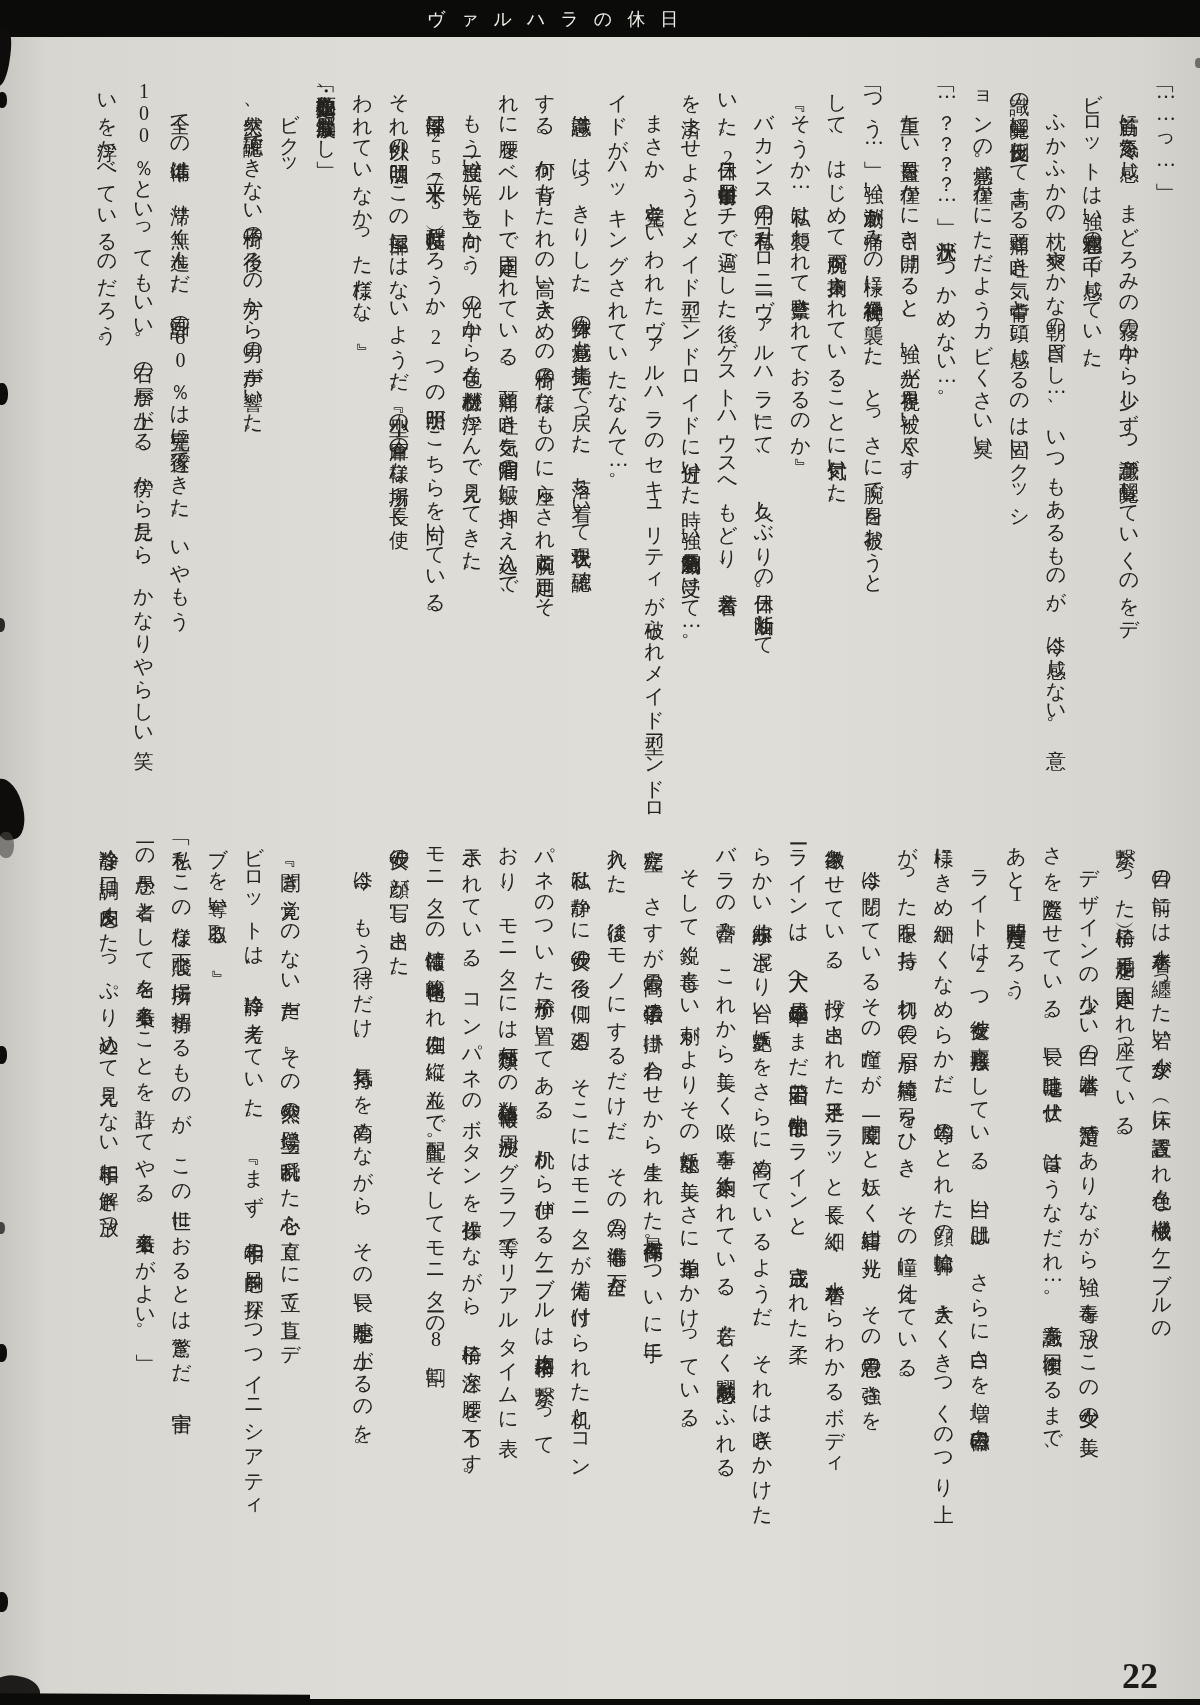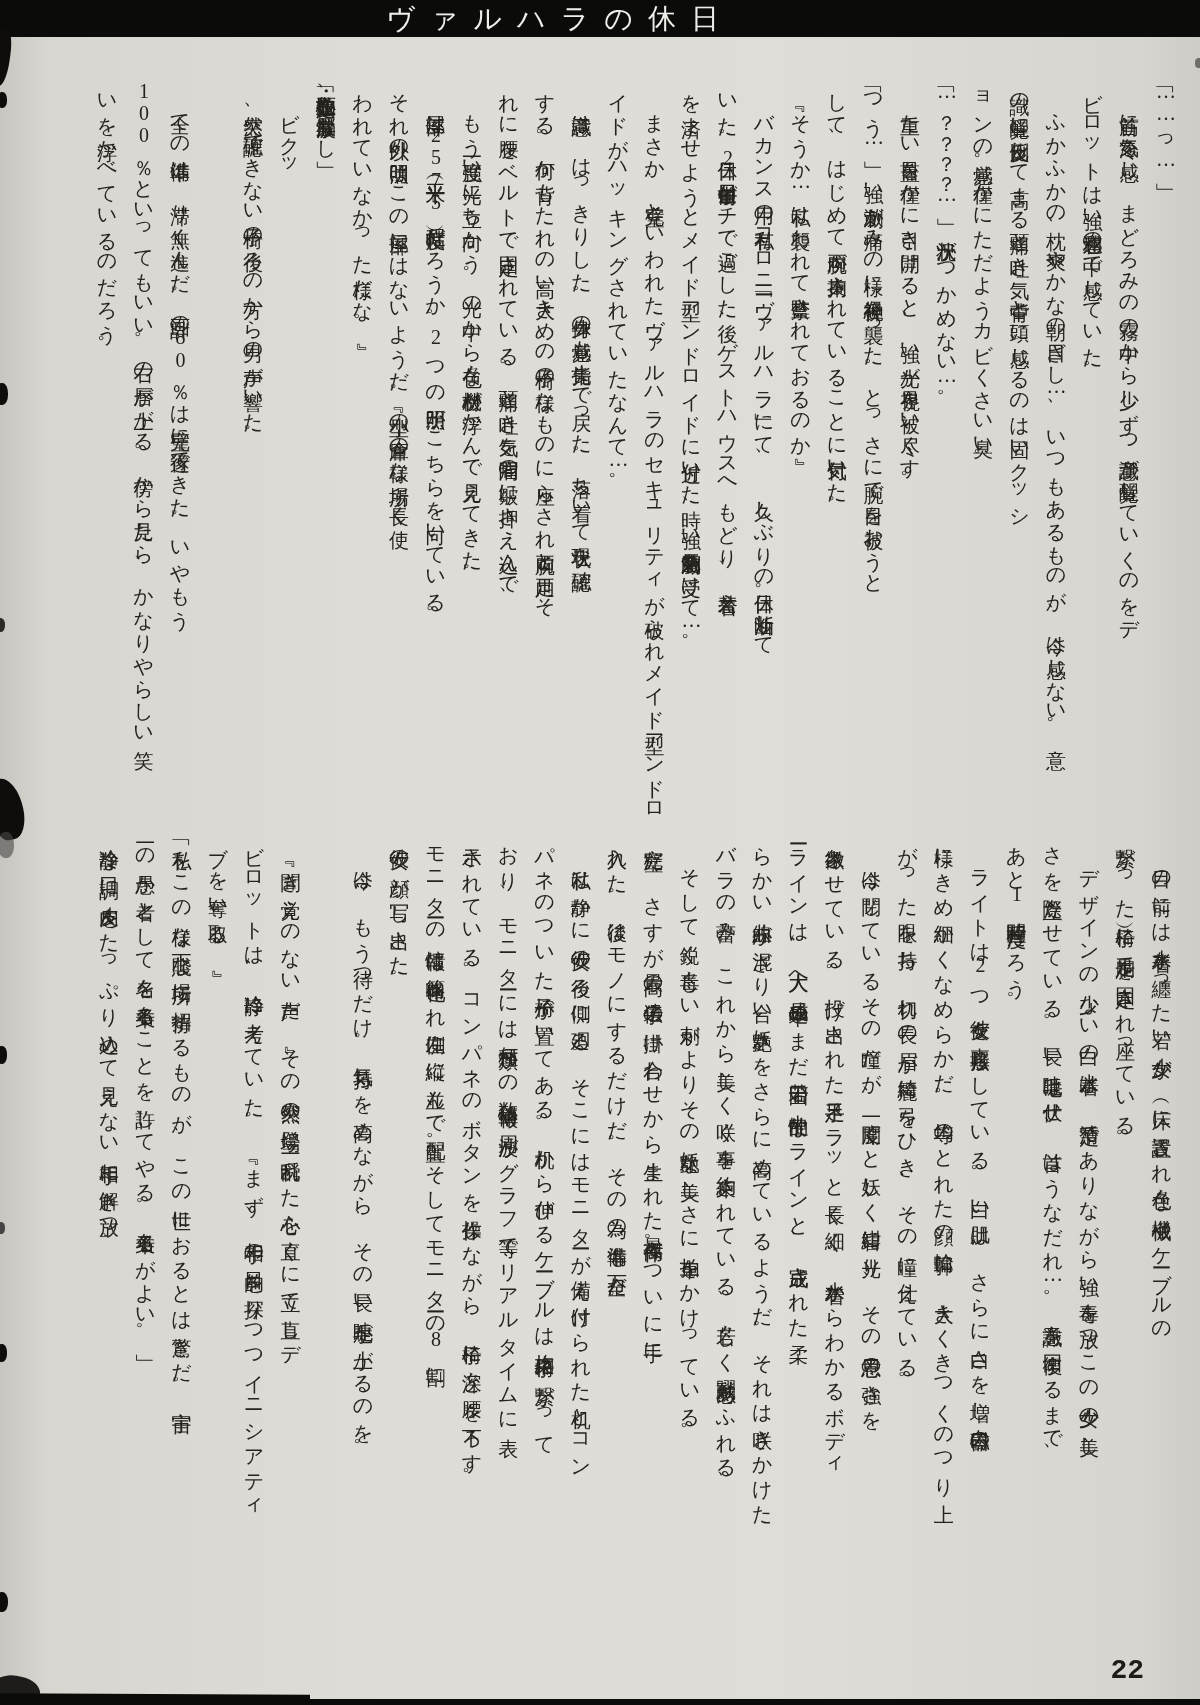--- a/index.html
+++ b/index.html
@@ -11,21 +11,21 @@
     font-family:"Liberation Serif","DejaVu Serif",serif;
   }
   .header {
     position:absolute; top:0; left:0;
     width:1200px; height:37px;
     background:#0b0b09;
     display:flex; align-items:center; justify-content:center;
   }
   .header .title {
     color:#efeee8;
-    font-size:28px;
+    font-size:18px;
     letter-spacing:15px;
     padding-right:80px;
     white-space:nowrap;
   }
   .vblock {
     position:absolute;
     writing-mode:vertical-rl;
     text-orientation:upright;
     color:#24231f;
     overflow:hidden;
@@ -38,25 +38,25 @@
   }
   #top-block .tcol { line-height:36.5px; }
   #bottom-block {
     top:833px; right:20px;
     width:1090px; height:826px;
     font-size:20px; letter-spacing:2px;
   }
   #bottom-block .tcol { line-height:36.3px; }
   .pagenum {
     position:absolute;
-    top:1655px; right:56px;
-    font-size:28px;
+    top:1655px; right:42px;
+    font-size:36px;
     font-weight:bold;
     color:#1d1c19;
-    font-family:Liberation Mono, monospace;
+    font-family:Liberation Serif, serif;
     letter-spacing:0px;
   }
   .art { position:absolute; background:#0e0d0b; border-radius:45%; }
   .bottom-strip {
     position:absolute; left:0; top:1699px;
     width:1200px; height:6px; background:#0b0b09;
   }
   .bottom-strip-left {
     position:absolute; left:0; top:1694px;
     width:310px; height:11px; background:#0b0b09;

